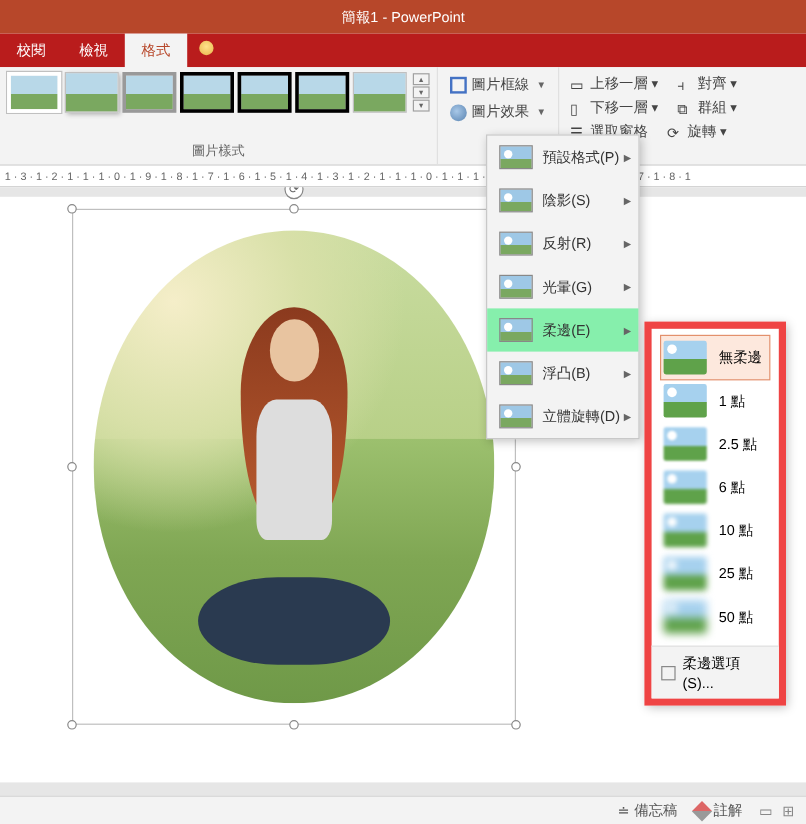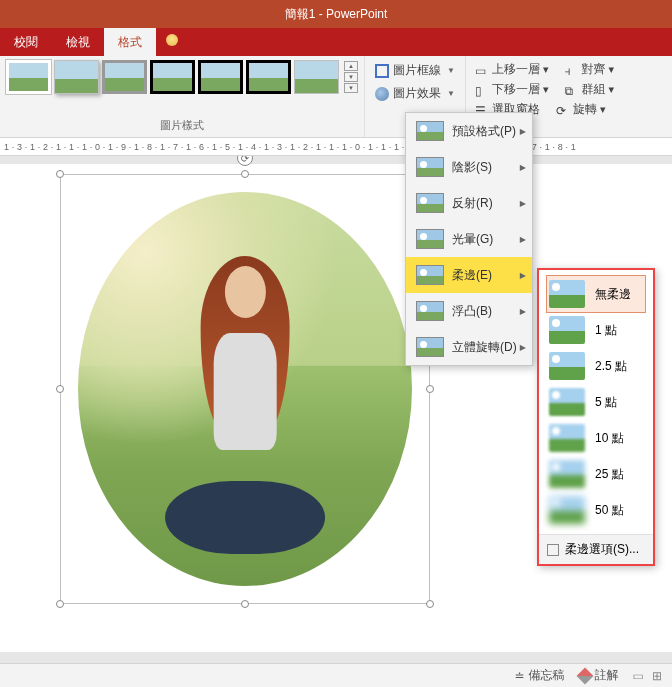--- a/index.html
+++ b/index.html
@@ -39,25 +39,25 @@
 .sel .rot{position:absolute;left:50%;top:-24px;transform:translateX(-50%);width:16px;height:16px;border:1px solid #888;border-radius:50%;background:#fff;display:flex;align-items:center;justify-content:center;font-size:10px;color:#666}
 .sel-border{position:absolute;inset:0;border:1px solid #bfbfbf}
 .pic{position:absolute;inset:18px;border-radius:50%;overflow:hidden;background:radial-gradient(circle at 20% 15%,#f5eec9 0%,#d8e0a8 25%,transparent 45%),linear-gradient(180deg,#c9dca0 0%,#b8d088 44%,#9cc06e 44.2%,#7fa653 70%,#6f9948 100%)}
 .person{position:absolute;left:50%;bottom:8%;transform:translateX(-50%);width:56%;height:78%}
 .head{position:absolute;left:50%;top:6%;transform:translateX(-50%);width:22%;height:17%;background:#e8c4a0;border-radius:50%}
 .hair{position:absolute;left:50%;top:3%;transform:translateX(-50%);width:48%;height:58%;background:linear-gradient(180deg,#8b3a1e,#b85a2e);border-radius:50% 50% 30% 30%/40% 40% 60% 60%;z-index:-1}
 .torso{position:absolute;left:50%;top:28%;transform:translateX(-50%);width:34%;height:38%;background:#ddd;border-radius:26% 26% 14% 14%}
 .legs{position:absolute;left:50%;bottom:0;transform:translateX(-50%);width:86%;height:24%;background:#2a3a50;border-radius:50%/60%}
 .effects-menu{position:absolute;left:405px;top:112px;width:128px;background:#f3f3f3;border:1px solid #c8c8c8;box-shadow:2px 2px 8px rgba(0,0,0,.25);z-index:50}
 .menu-item{display:flex;align-items:center;gap:8px;padding:8px 10px;color:#333;position:relative}
-.menu-item:hover,.menu-item.hover{background:#fde047}
+.menu-item:hover,.menu-item.hover{background:#86efac}
 .menu-item .mi-icon{width:28px;height:20px;border:1px solid #888;background:linear-gradient(180deg,#9ec8e6 58%,#7aa860 58%);position:relative}
 .menu-item .mi-icon::after{content:"";position:absolute;left:3px;top:3px;width:7px;height:7px;background:#fff;border-radius:50%}
 .menu-item .sub-arrow{position:absolute;right:6px;font-size:8px;color:#666}
-.soft-submenu{position:absolute;left:537px;top:268px;width:118px;background:#fff;border:2px solid #ef4444;box-shadow:2px 2px 8px rgba(0,0,0,.25);z-index:60}
+.soft-submenu{position:absolute;left:537px;top:268px;width:118px;background:#fff;border:6px solid #ef4444;box-shadow:2px 2px 8px rgba(0,0,0,.25);z-index:60}
 .soft-grid{padding:6px 8px}
 .soft-item{display:flex;align-items:center;gap:10px;padding:4px 2px}
 .soft-item.sel-item{outline:1px solid #e3906c;background:#fde8dd}
 .soft-thumb{width:36px;height:28px;background:linear-gradient(180deg,#a6d1ee 55%,#5fa24a 55%);position:relative;border-radius:2px}
 .soft-thumb::after{content:"";position:absolute;left:3px;top:3px;width:8px;height:8px;background:#fff;border-radius:50%}
 .soft-thumb.blur1{filter:blur(.3px)}
 .soft-thumb.blur2{filter:blur(.7px)}
 .soft-thumb.blur3{filter:blur(1.2px)}
 .soft-thumb.blur4{filter:blur(1.8px)}
 .soft-thumb.blur5{filter:blur(2.6px)}
@@ -216,21 +216,21 @@
     <div class="soft-item">
         <span class="soft-thumb blur1"></span>
         <span>1 點</span>
       </div>
     <div class="soft-item">
         <span class="soft-thumb blur2"></span>
         <span>2.5 點</span>
       </div>
     <div class="soft-item">
         <span class="soft-thumb blur3"></span>
-        <span>5 點</span>
+        <span>6 點</span>
       </div>
     <div class="soft-item">
         <span class="soft-thumb blur4"></span>
         <span>10 點</span>
       </div>
     <div class="soft-item">
         <span class="soft-thumb blur5"></span>
         <span>25 點</span>
       </div>
     <div class="soft-item">

